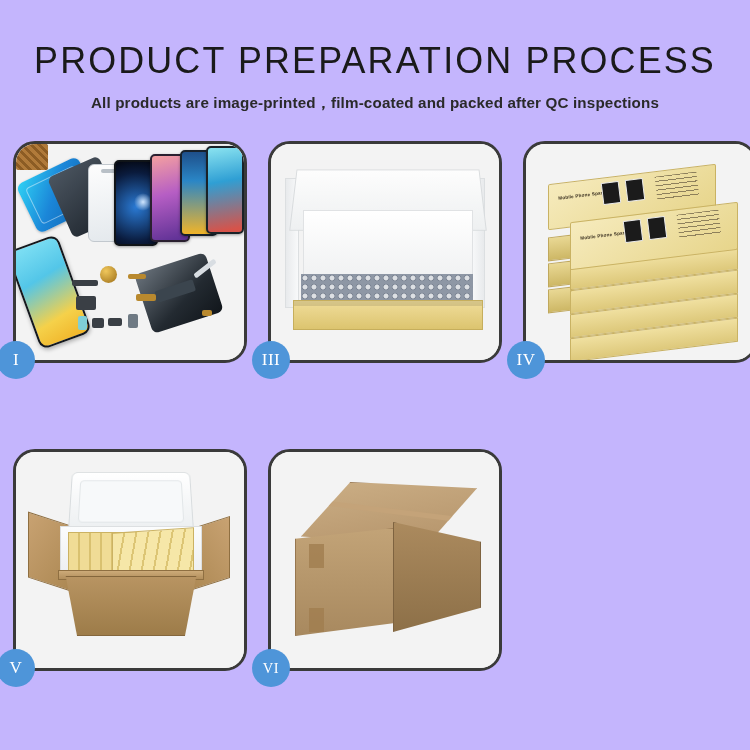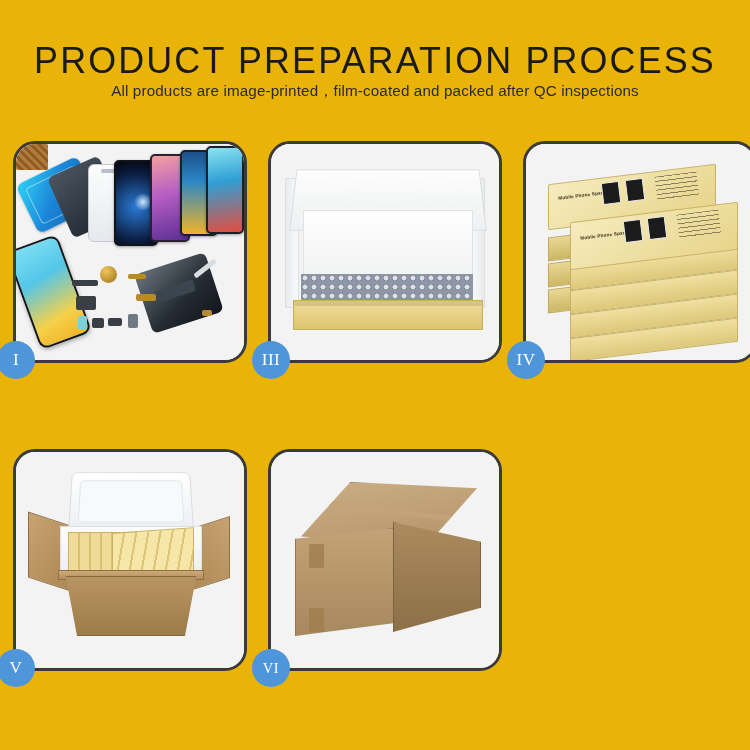--- a/index.html
+++ b/index.html
@@ -9,21 +9,21 @@
     height: 750px;
     background: #ffffff;
     font-family: "Liberation Sans", sans-serif;
     overflow: hidden;
   }
 
   .page {
     position: relative;
     width: 750px;
     height: 750px;
-    background: #eab308;
+    background: #c4b5fd;
   }
 
   
   .header {
     position: absolute;
     top: 42px;
     left: 0;
     width: 750px;
     text-align: center;
   }
@@ -32,23 +32,23 @@
     font-size: 37px;
     font-weight: 400;
     letter-spacing: 2.2px;
     color: #1a1a1a;
     line-height: 1.05;
     transform: scaleX(0.97);
     white-space: nowrap;
   }
 
   .page-subtitle {
-    margin-top: 0;
+    margin-top: 12px;
     font-size: 15.2px;
-    font-weight: 400;
+    font-weight: 700;
     color: #2a2a2a;
     letter-spacing: 0.15px;
     white-space: nowrap;
   }
 
   
   .grid {
     position: absolute;
     top: 141px;
     left: 13px;

